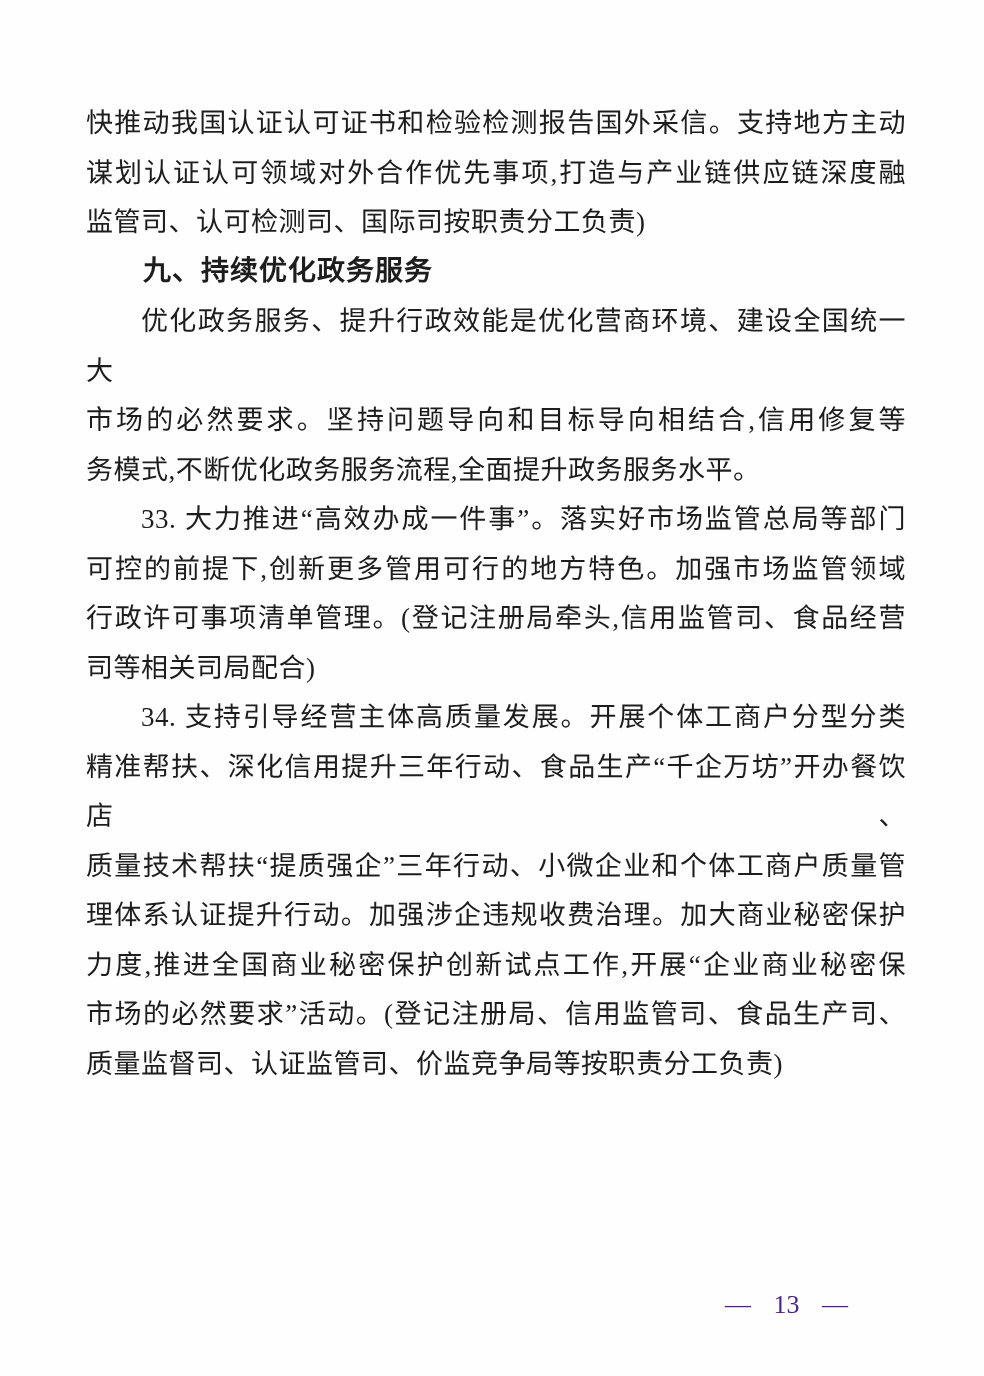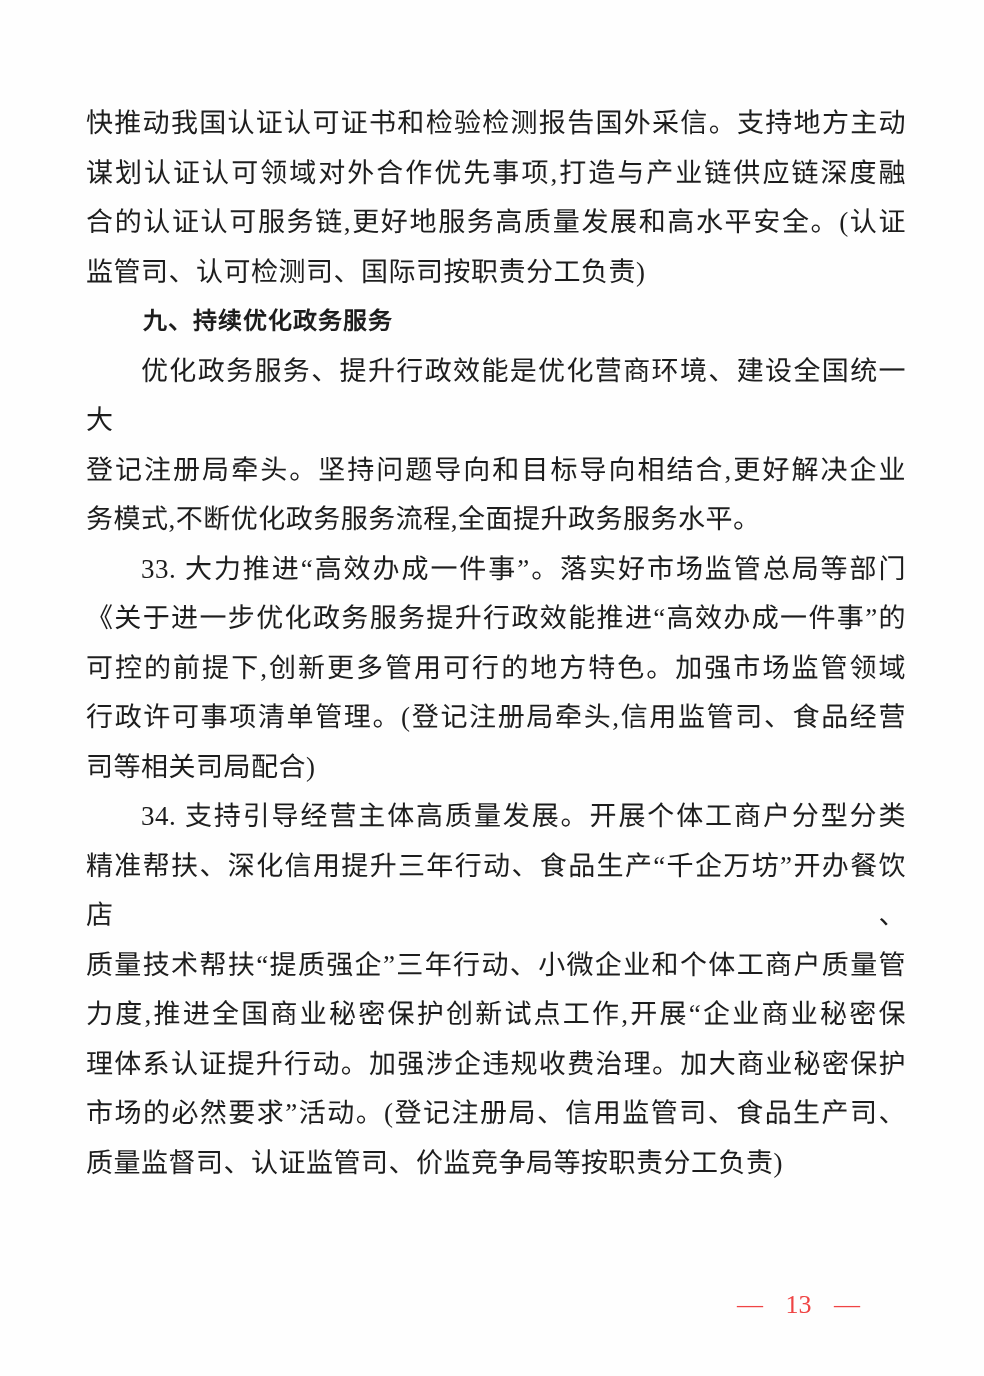--- a/index.html
+++ b/index.html
@@ -29,57 +29,55 @@
     text-align-last: justify;
     letter-spacing: 0.5px;
   }
   .ln.end {
     text-align-last: left;
   }
   .ln.ind {
     text-indent: 55px;
   }
   .ln.head {
-    font-family: Liberation Serif, serif;
+    font-family: Liberation Mono, monospace;
     font-weight: 700;
-    font-size: 24px;
+    font-size: 28px;
     text-align-last: left;
     text-indent: 57px;
     letter-spacing: 1px;
   }
   .pagenum {
     position: absolute;
     top: 1288px;
-    right: 124px;
+    right: 136px;
     font-size: 26px;
     line-height: 34px;
     word-spacing: 16px;
-    color: #ef4444;
+    color: #4c1d95;
   }
 </style>
 </head>
 <body>
 
 <div class="page">
   <div class="content">
     <div class="ln">快推动我国认证认可证书和检验检测报告国外采信。支持地方主动</div>
     <div class="ln">谋划认证认可领域对外合作优先事项,打造与产业链供应链深度融</div>
-    <div class="ln">合的认证认可服务链,更好地服务高质量发展和高水平安全。(认证</div>
     <div class="ln end">监管司、认可检测司、国际司按职责分工负责)</div>
     <div class="ln head">九、持续优化政务服务</div>
     <div class="ln ind">优化政务服务、提升行政效能是优化营商环境、建设全国统一大</div>
-    <div class="ln">登记注册局牵头。坚持问题导向和目标导向相结合,更好解决企业</div>
+    <div class="ln">市场的必然要求。坚持问题导向和目标导向相结合,信用修复等</div>
     <div class="ln end">务模式,不断优化政务服务流程,全面提升政务服务水平。</div>
     <div class="ln ind">33. 大力推进“高效办成一件事”。落实好市场监管总局等部门</div>
-    <div class="ln">《关于进一步优化政务服务提升行政效能推进“高效办成一件事”的</div>
     <div class="ln">可控的前提下,创新更多管用可行的地方特色。加强市场监管领域</div>
     <div class="ln">行政许可事项清单管理。(登记注册局牵头,信用监管司、食品经营</div>
     <div class="ln end">司等相关司局配合)</div>
     <div class="ln ind">34. 支持引导经营主体高质量发展。开展个体工商户分型分类</div>
     <div class="ln">精准帮扶、深化信用提升三年行动、食品生产“千企万坊”开办餐饮店、</div>
     <div class="ln">质量技术帮扶“提质强企”三年行动、小微企业和个体工商户质量管</div>
+    <div class="ln">理体系认证提升行动。加强涉企违规收费治理。加大商业秘密保护</div>
     <div class="ln">力度,推进全国商业秘密保护创新试点工作,开展“企业商业秘密保</div>
-    <div class="ln">理体系认证提升行动。加强涉企违规收费治理。加大商业秘密保护</div>
     <div class="ln">市场的必然要求”活动。(登记注册局、信用监管司、食品生产司、</div>
     <div class="ln end">质量监督司、认证监管司、价监竞争局等按职责分工负责)</div>
   </div>
   <div class="pagenum">— 13 —</div>
 </div>
 
 </body></html>

